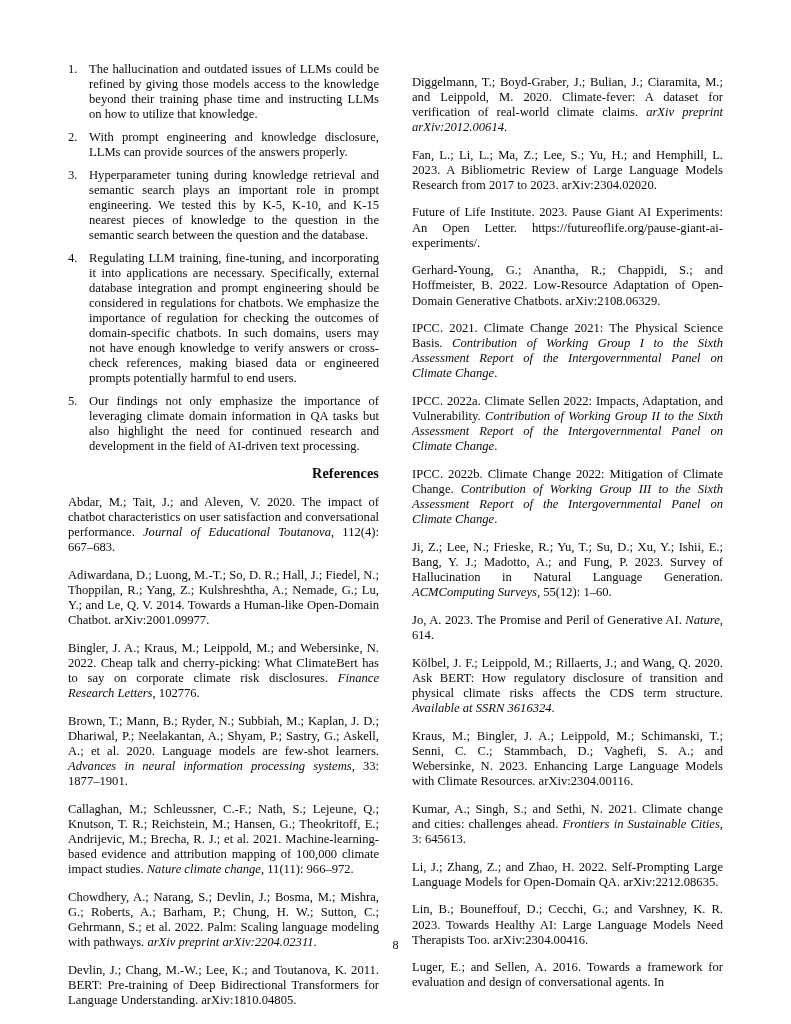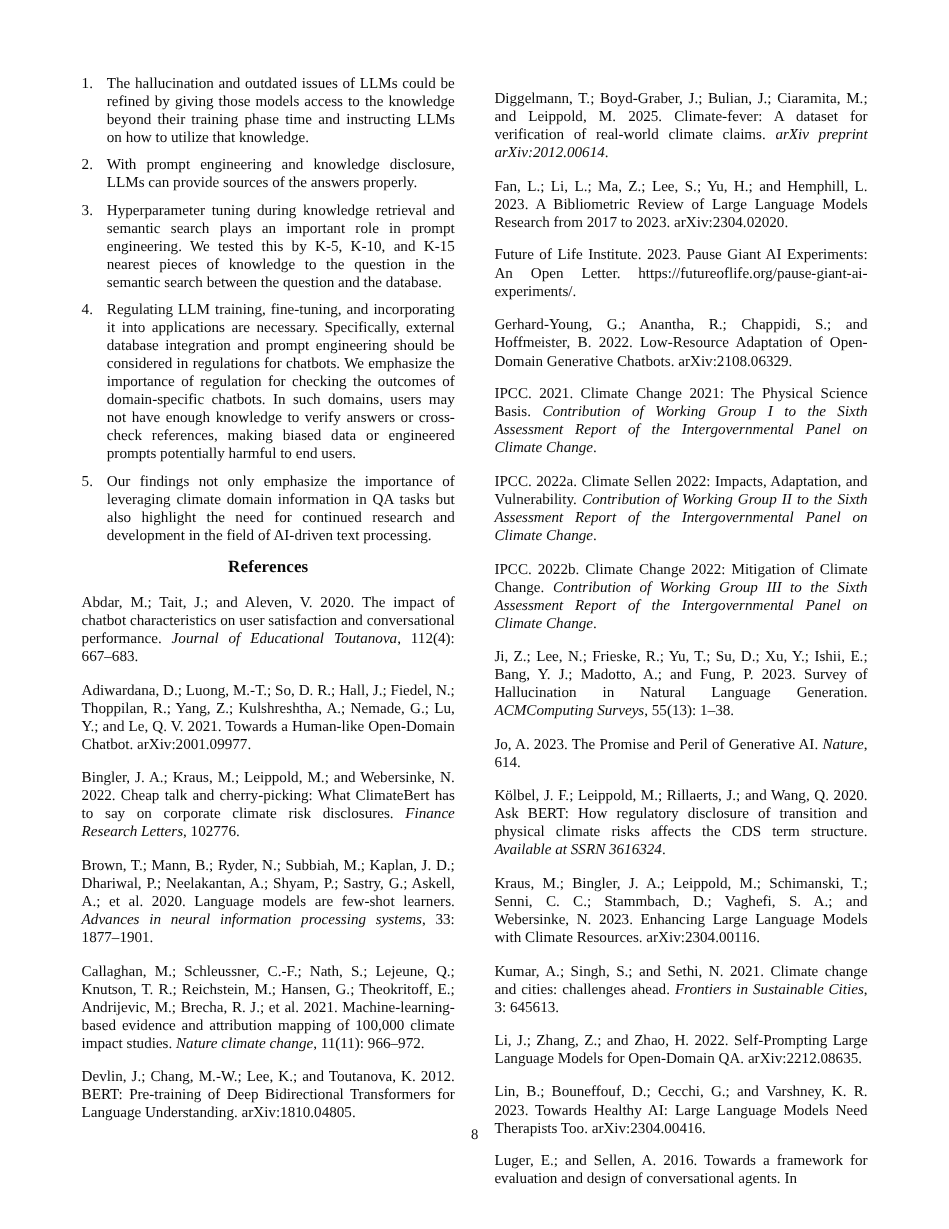--- a/index.html
+++ b/index.html
@@ -62,21 +62,21 @@
     top: 0;
     width: 16px;
     text-align: left;
     font-size: 12.6px;
   }
 
   
   h2.refs-heading {
     font-size: 14.2px;
     font-weight: bold;
-    text-align: center;
+    text-align: right;
     margin: 11px 0 6px 0;
     letter-spacing: 0.1px;
   }
   .ref {
     font-size: 12.6px;
     line-height: 15.1px;
     text-align: justify;
     text-justify: inter-word;
     margin-bottom: 6.6px;
     hyphens: manual;
@@ -106,38 +106,39 @@
           <li>With prompt engineering and knowledge disclosure, LLMs can provide sources of the answers properly.</li>
           <li>Hyperparameter tuning during knowledge retrieval and semantic search plays an important role in prompt engineering. We tested this by K-5, K-10, and K-15 nearest pieces of knowledge to the question in the semantic search between the question and the database.</li>
           <li>Regulating LLM training, fine-tuning, and incorporating it into applications are necessary. Specifically, external database integration and prompt engineering should be considered in regulations for chatbots. We emphasize the importance of regulation for checking the outcomes of domain-specific chatbots. In such domains, users may not have enough knowledge to verify answers or cross-check references, making biased data or engineered prompts potentially harmful to end users.</li>
           <li>Our findings not only emphasize the importance of leveraging climate domain information in QA tasks but also highlight the need for continued research and development in the field of AI-driven text processing.</li>
         </ol>
 
       <h2 class="refs-heading">References</h2>
 
       <div>
           <p class="ref"><span>Abdar, M.; Tait, J.; and Aleven, V. 2020. The impact of chatbot characteristics on user satisfaction and conversational performance. </span><i>Journal of Educational Toutanova</i><span>, 112(4): 667–683.</span></p>
-          <p class="ref"><span>Adiwardana, D.; Luong, M.-T.; So, D. R.; Hall, J.; Fiedel, N.; Thoppilan, R.; Yang, Z.; Kulshreshtha, A.; Nemade, G.; Lu, Y.; and Le, Q. V. 2021. Towards a Human-like Open-Domain Chatbot. arXiv:2001.09977.</span></p>
+          <p class="ref"><span>Adiwardana, D.; Luong, M.-T.; So, D. R.; Hall, J.; Fiedel, N.; Thoppilan, R.; Yang, Z.; Kulshreshtha, A.; Nemade, G.; Lu, Y.; and Le, Q. V. 2014. Towards a Human-like Open-Domain Chatbot. arXiv:2001.09977.</span></p>
           <p class="ref"><span>Bingler, J. A.; Kraus, M.; Leippold, M.; and Webersinke, N. 2022. Cheap talk and cherry-picking: What ClimateBert has to say on corporate climate risk disclosures. </span><i>Finance Research Letters</i><span>, 102776.</span></p>
           <p class="ref"><span>Brown, T.; Mann, B.; Ryder, N.; Subbiah, M.; Kaplan, J. D.; Dhariwal, P.; Neelakantan, A.; Shyam, P.; Sastry, G.; Askell, A.; et al. 2020. Language models are few-shot learners. </span><i>Advances in neural information processing systems</i><span>, 33: 1877–1901.</span></p>
           <p class="ref"><span>Callaghan, M.; Schleussner, C.-F.; Nath, S.; Lejeune, Q.; Knutson, T. R.; Reichstein, M.; Hansen, G.; Theokritoff, E.; Andrijevic, M.; Brecha, R. J.; et al. 2021. Machine-learning-based evidence and attribution mapping of 100,000 climate impact studies. </span><i>Nature climate change</i><span>, 11(11): 966–972.</span></p>
-          <p class="ref last"><span>Devlin, J.; Chang, M.-W.; Lee, K.; and Toutanova, K. 2012. BERT: Pre-training of Deep Bidirectional Transformers for Language Understanding. arXiv:1810.04805.</span></p>
+          <p class="ref"><span>Chowdhery, A.; Narang, S.; Devlin, J.; Bosma, M.; Mishra, G.; Roberts, A.; Barham, P.; Chung, H. W.; Sutton, C.; Gehrmann, S.; et al. 2022. Palm: Scaling language modeling with pathways. </span><i>arXiv preprint arXiv:2204.02311</i><span>.</span></p>
+          <p class="ref last"><span>Devlin, J.; Chang, M.-W.; Lee, K.; and Toutanova, K. 2011. BERT: Pre-training of Deep Bidirectional Transformers for Language Understanding. arXiv:1810.04805.</span></p>
         </div>
     </div>
 
     <div class="col col-right">
       <div>
-          <p class="ref"><span>Diggelmann, T.; Boyd-Graber, J.; Bulian, J.; Ciaramita, M.; and Leippold, M. 2025. Climate-fever: A dataset for verification of real-world climate claims. </span><i>arXiv preprint arXiv:2012.00614</i><span>.</span></p>
+          <p class="ref"><span>Diggelmann, T.; Boyd-Graber, J.; Bulian, J.; Ciaramita, M.; and Leippold, M. 2020. Climate-fever: A dataset for verification of real-world climate claims. </span><i>arXiv preprint arXiv:2012.00614</i><span>.</span></p>
           <p class="ref"><span>Fan, L.; Li, L.; Ma, Z.; Lee, S.; Yu, H.; and Hemphill, L. 2023. A Bibliometric Review of Large Language Models Research from 2017 to 2023. arXiv:2304.02020.</span></p>
           <p class="ref"><span>Future of Life Institute. 2023. Pause Giant AI Experiments: An Open Letter. https://futureoflife.org/pause-giant-ai-experiments/.</span></p>
           <p class="ref"><span>Gerhard-Young, G.; Anantha, R.; Chappidi, S.; and Hoffmeister, B. 2022. Low-Resource Adaptation of Open-Domain Generative Chatbots. arXiv:2108.06329.</span></p>
           <p class="ref"><span>IPCC. 2021. Climate Change 2021: The Physical Science Basis. </span><i>Contribution of Working Group I to the Sixth Assessment Report of the Intergovernmental Panel on Climate Change</i><span>.</span></p>
           <p class="ref"><span>IPCC. 2022a. Climate Sellen 2022: Impacts, Adaptation, and Vulnerability. </span><i>Contribution of Working Group II to the Sixth Assessment Report of the Intergovernmental Panel on Climate Change</i><span>.</span></p>
           <p class="ref"><span>IPCC. 2022b. Climate Change 2022: Mitigation of Climate Change. </span><i>Contribution of Working Group III to the Sixth Assessment Report of the Intergovernmental Panel on Climate Change</i><span>.</span></p>
-          <p class="ref"><span>Ji, Z.; Lee, N.; Frieske, R.; Yu, T.; Su, D.; Xu, Y.; Ishii, E.; Bang, Y. J.; Madotto, A.; and Fung, P. 2023. Survey of Hallucination in Natural Language Generation. </span><i>ACMComputing Surveys</i><span>, 55(13): 1–38.</span></p>
+          <p class="ref"><span>Ji, Z.; Lee, N.; Frieske, R.; Yu, T.; Su, D.; Xu, Y.; Ishii, E.; Bang, Y. J.; Madotto, A.; and Fung, P. 2023. Survey of Hallucination in Natural Language Generation. </span><i>ACMComputing Surveys</i><span>, 55(12): 1–60.</span></p>
           <p class="ref"><span>Jo, A. 2023. The Promise and Peril of Generative AI. </span><i>Nature</i><span>, 614.</span></p>
           <p class="ref"><span>Kölbel, J. F.; Leippold, M.; Rillaerts, J.; and Wang, Q. 2020. Ask BERT: How regulatory disclosure of transition and physical climate risks affects the CDS term structure. </span><i>Available at SSRN 3616324</i><span>.</span></p>
           <p class="ref"><span>Kraus, M.; Bingler, J. A.; Leippold, M.; Schimanski, T.; Senni, C. C.; Stammbach, D.; Vaghefi, S. A.; and Webersinke, N. 2023. Enhancing Large Language Models with Climate Resources. arXiv:2304.00116.</span></p>
           <p class="ref"><span>Kumar, A.; Singh, S.; and Sethi, N. 2021. Climate change and cities: challenges ahead. </span><i>Frontiers in Sustainable Cities</i><span>, 3: 645613.</span></p>
           <p class="ref"><span>Li, J.; Zhang, Z.; and Zhao, H. 2022. Self-Prompting Large Language Models for Open-Domain QA. arXiv:2212.08635.</span></p>
           <p class="ref"><span>Lin, B.; Bouneffouf, D.; Cecchi, G.; and Varshney, K. R. 2023. Towards Healthy AI: Large Language Models Need Therapists Too. arXiv:2304.00416.</span></p>
           <p class="ref last"><span>Luger, E.; and Sellen, A. 2016. Towards a framework for evaluation and design of conversational agents. In </span></p>
         </div>
     </div>
 

